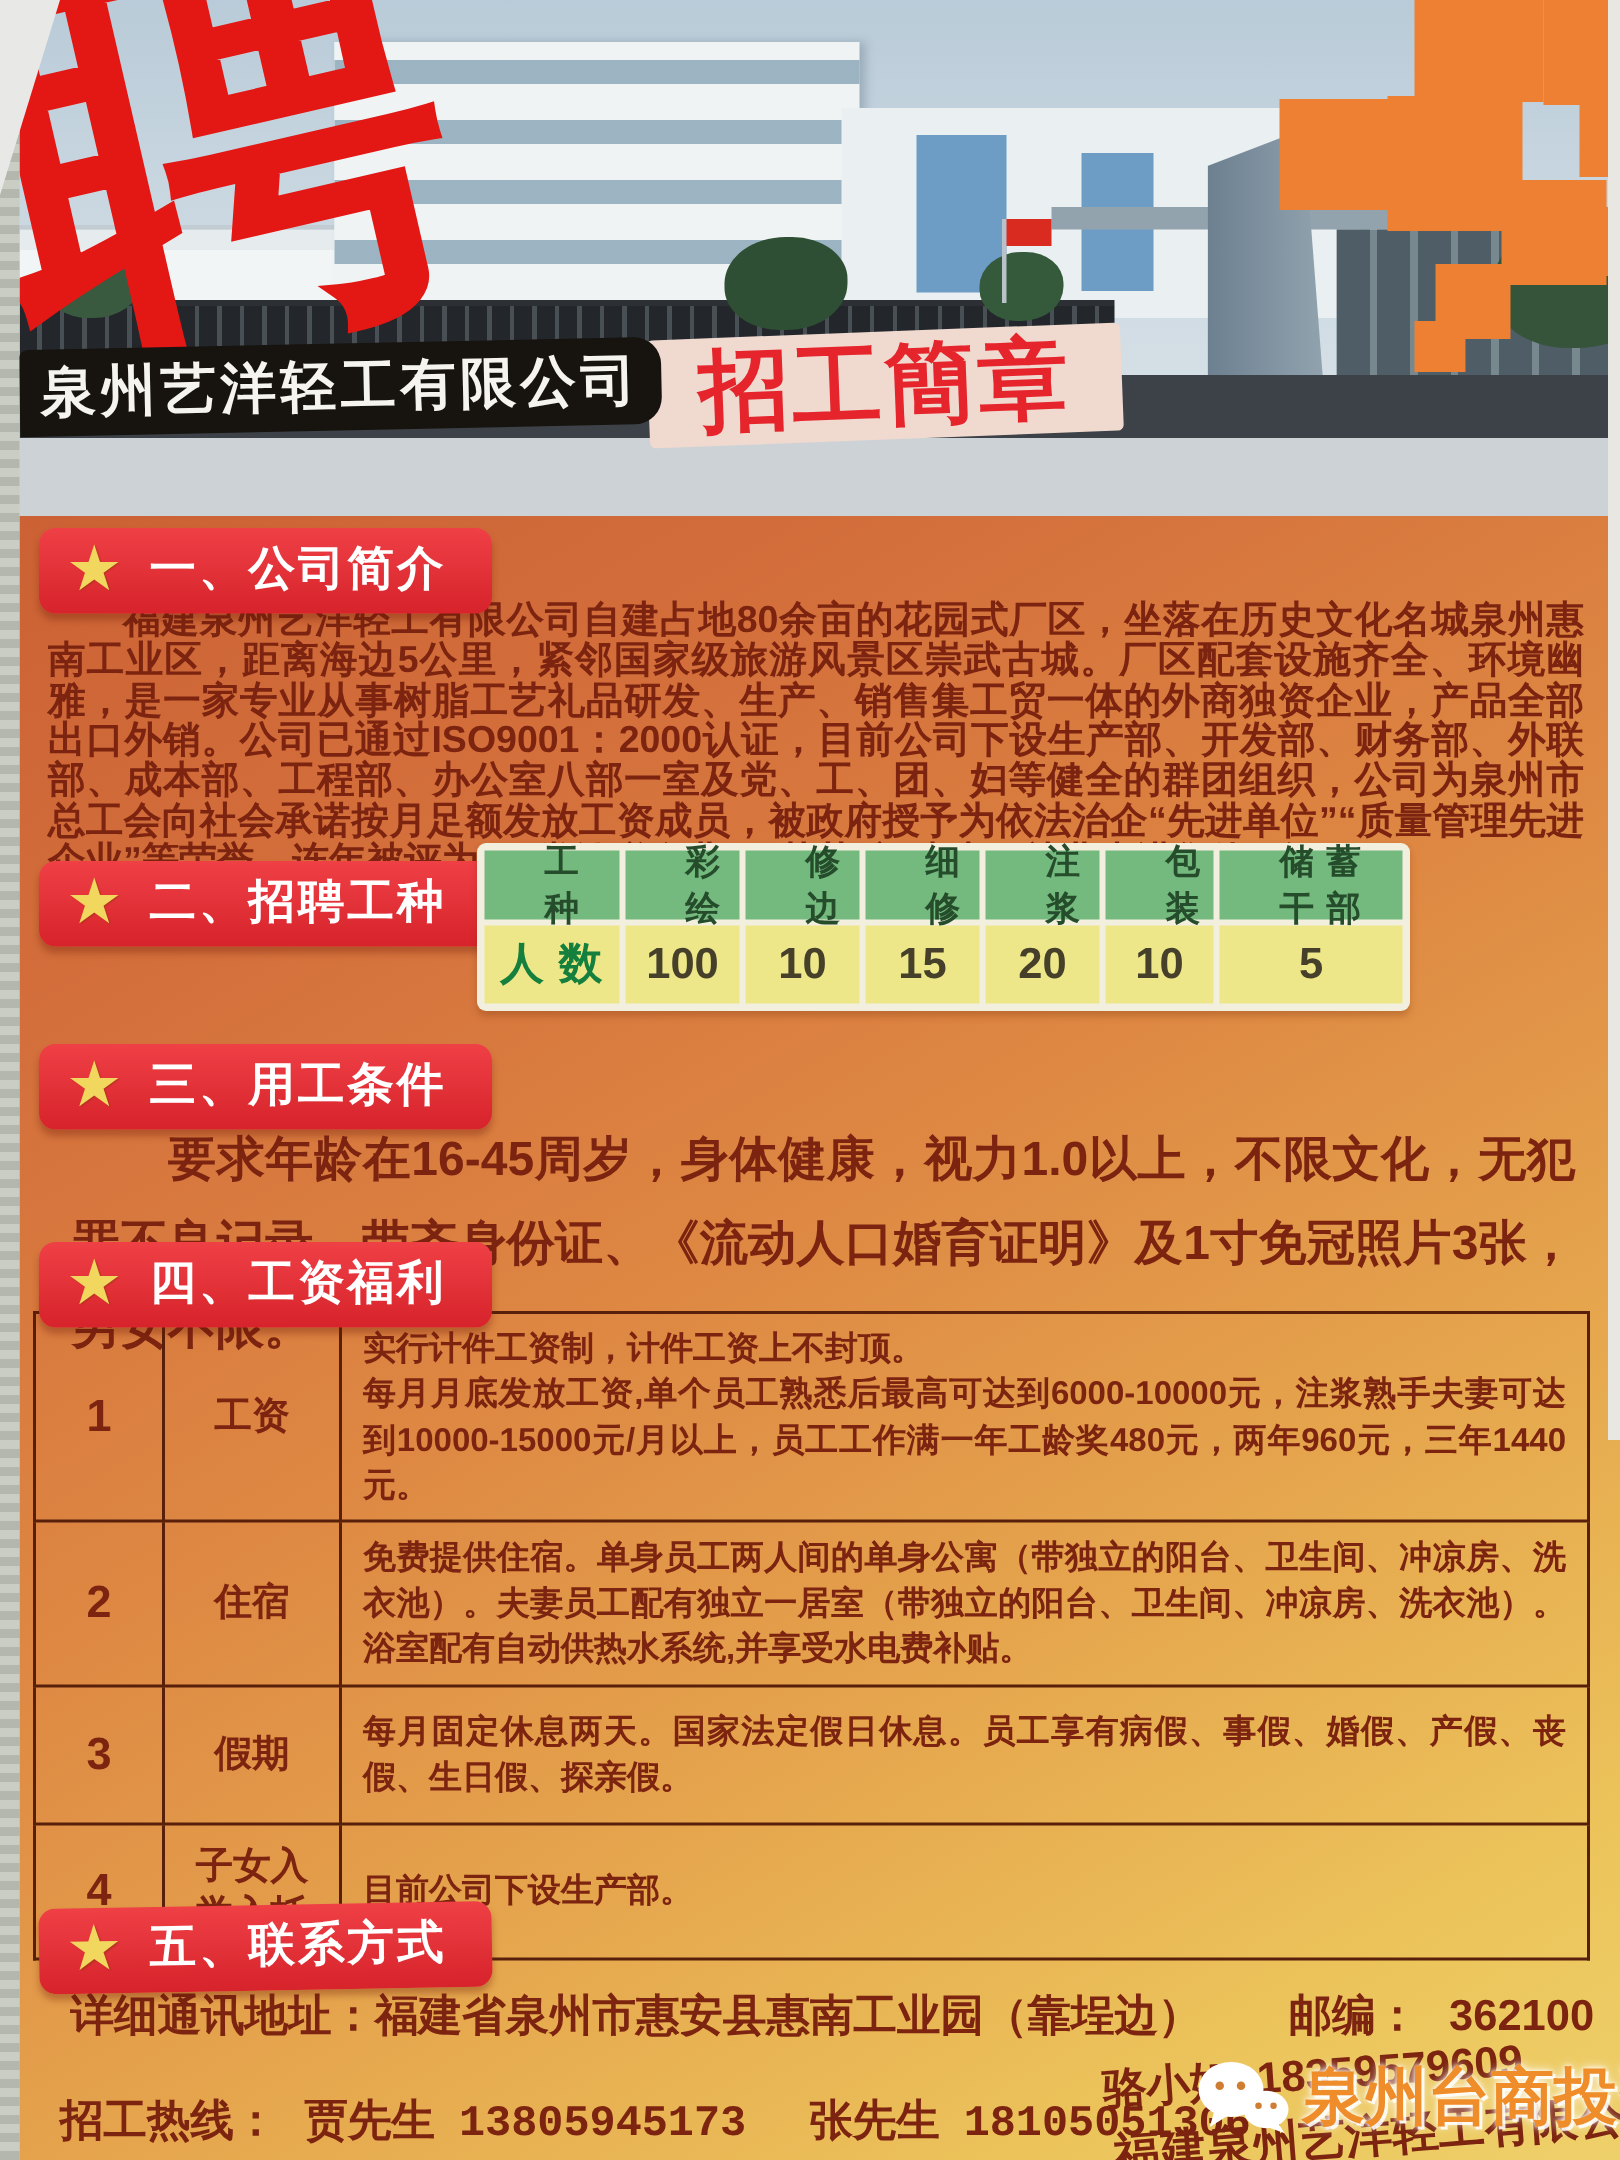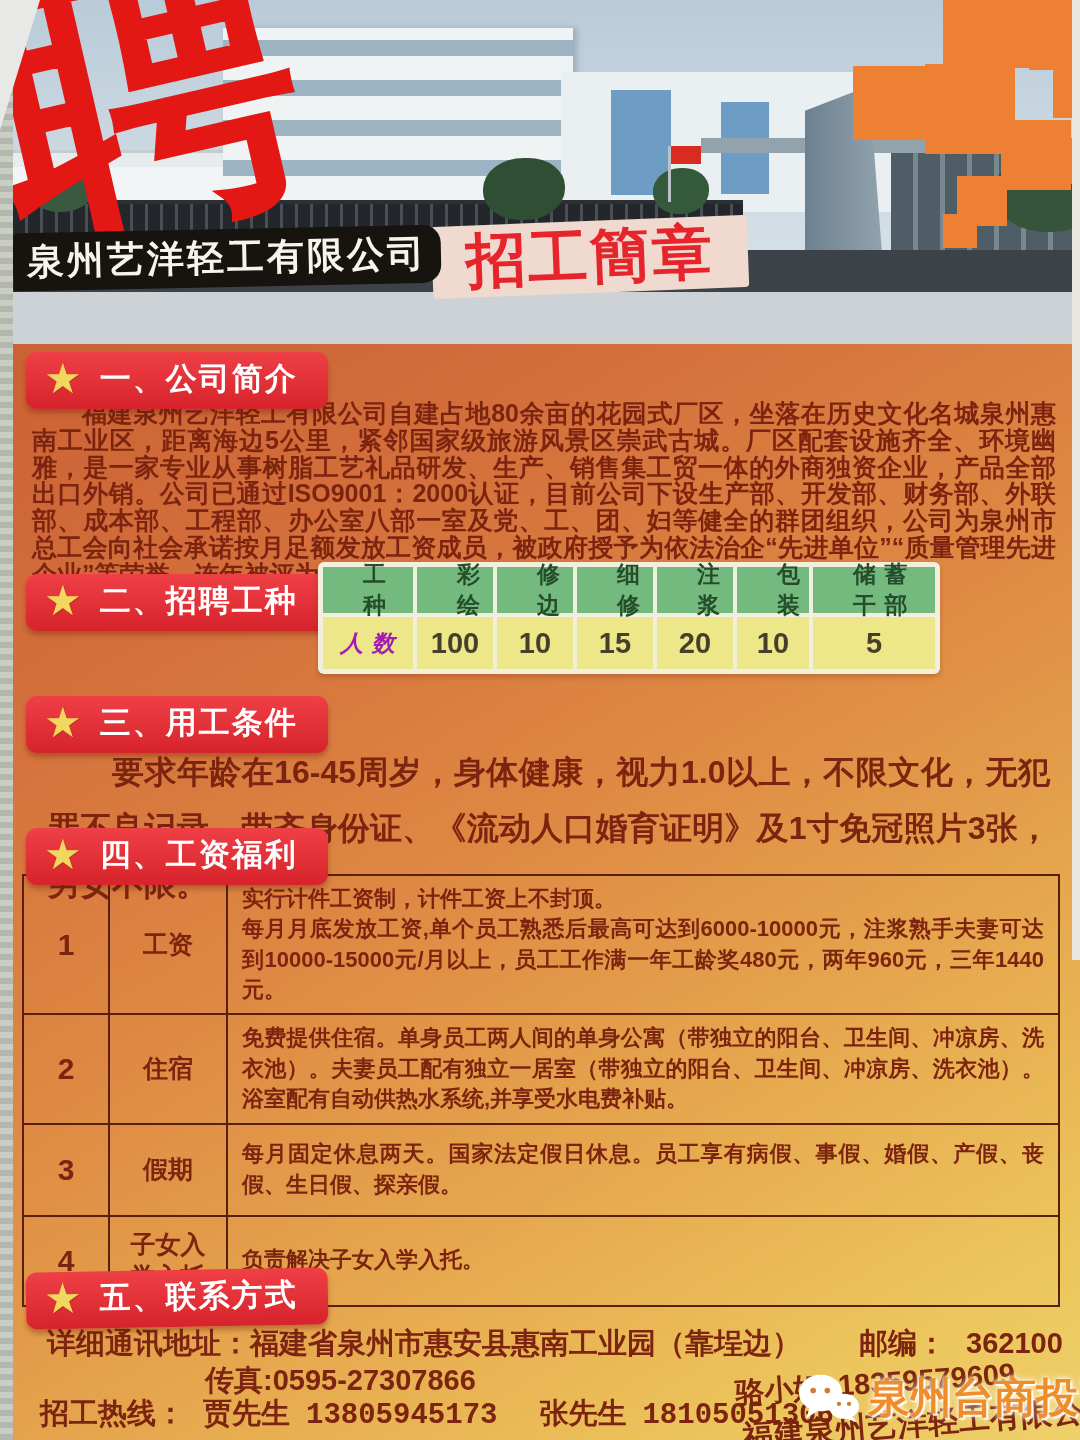--- a/index.html
+++ b/index.html
@@ -72,21 +72,21 @@
 
   
   .pt { position:absolute; left:318px; top:562px; width:622px; z-index:3;
     background:#f2efdf; padding:5px; border-radius:6px;
     display:grid; grid-template-columns:90px 76px 76px 76px 76px 72px 1fr;
     grid-auto-rows:46px 52px; gap:4px; box-shadow:0 3px 5px rgba(120,50,10,.3); }
   .pt .hc { background:#74ba7e; color:#254d2b; font-size:23px; font-weight:bold;
     display:flex; align-items:center; justify-content:center; letter-spacing:1px;padding-left:40px; }
   .pt .dc { background:#ede789; color:#46402a; font-size:29px; font-weight:bold;
     display:flex; align-items:center; justify-content:center; }
-  .pt .dc.lbl { font-size:23px; color:#a21caf; letter-spacing:1px;font-style:italic; }
+  .pt .dc.lbl { font-size:29px; color:#15803d; letter-spacing:1px; }
 
   
   .bt { position:absolute; left:22px; top:874px; width:1038px; z-index:2;
     border-collapse:collapse; table-layout:fixed; }
   .bt td { border:2.5px solid #58200a; color:#7c2410; font-weight:bold; vertical-align:middle; }
   .bt .no { width:86px; text-align:center; font-size:30px; }
   .bt .lbl { width:118px; text-align:center; font-size:25px; line-height:1.25; padding:0 14px; }
   .bt .txt { padding:8px 14px; font-size:22px; line-height:1.38; white-space:pre-line; text-align:justify;border-radius:15px; }
 
   
@@ -196,35 +196,32 @@
       <td class="txt">免费提供住宿。单身员工两人间的单身公寓（带独立的阳台、卫生间、冲凉房、洗衣池）。夫妻员工配有独立一居室（带独立的阳台、卫生间、冲凉房、洗衣池）。浴室配有自动供热水系统,并享受水电费补贴。</td>
     </tr>
     <tr style="height:92px;">
       <td class="no">3</td>
       <td class="lbl">假期</td>
       <td class="txt">每月固定休息两天。国家法定假日休息。员工享有病假、事假、婚假、产假、丧假、生日假、探亲假。</td>
     </tr>
     <tr style="height:90px;">
       <td class="no">4</td>
       <td class="lbl">子女入学入托</td>
-      <td class="txt">负责解决子女入学入托。</td>
+      <td class="txt">目前公司下设生产部。</td>
     </tr>
   </tbody>
     </table>
 
   <div class="banner" style="top:1270px; transform:rotate(-1deg);">
     <span class="star">★</span>
     <span>五、联系方式</span>
   </div>
 
   <div class="contact-line c1">
     <span>详细通讯地址：</span><span>福建省泉州市惠安县惠南工业园（靠埕边）</span><span class="gap"></span><span>邮编：</span><span class="gap" style="width:20px;"></span><span>362100</span>
-  </div>
-  <div class="contact-line c2">
-    <span>传真:</span><span>0595-27307866</span>
   </div>
   <div class="contact-line c3">
     <span>招工热线：</span><span class="gap" style="width:18px;"></span><span>贾先生</span><span class="gap" style="width:16px;"></span><span>13805945173</span><span class="gap"></span><span>张先生</span><span class="gap" style="width:16px;"></span><span>18105051306</span>
   </div>
   <div class="contact-line c-luo">
     <span>骆小姐</span><span class="gap" style="display:inline-block;width:16px;"></span><span>18359579609</span>
   </div>
   <div class="contact-line c-co">福建泉州艺洋轻工有限公司</div>
 
   <div class="watermark">

